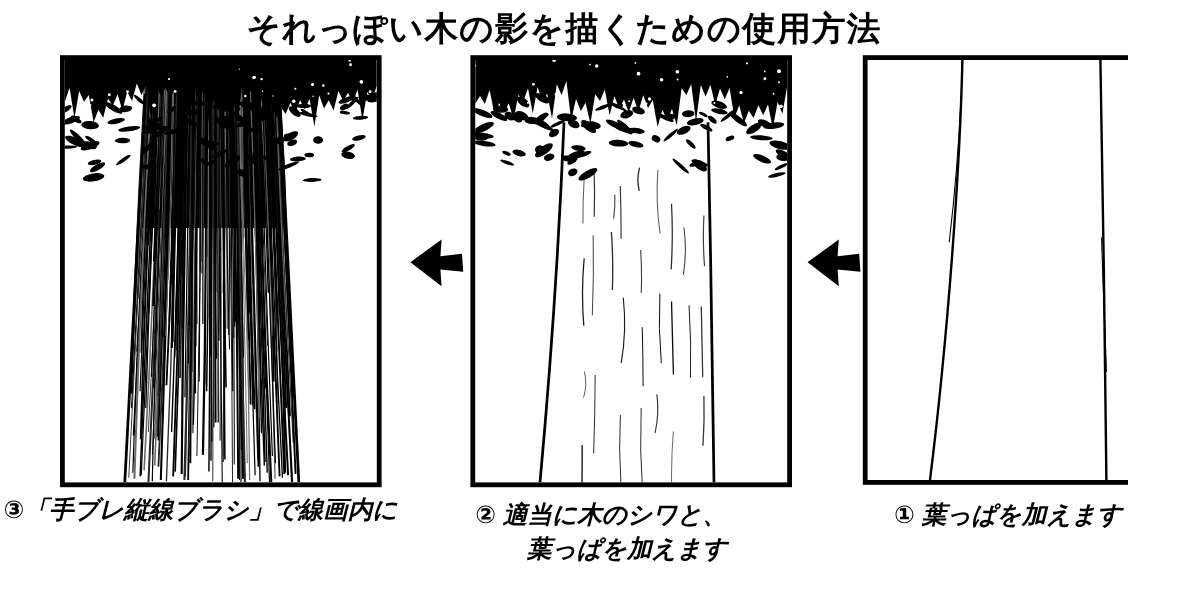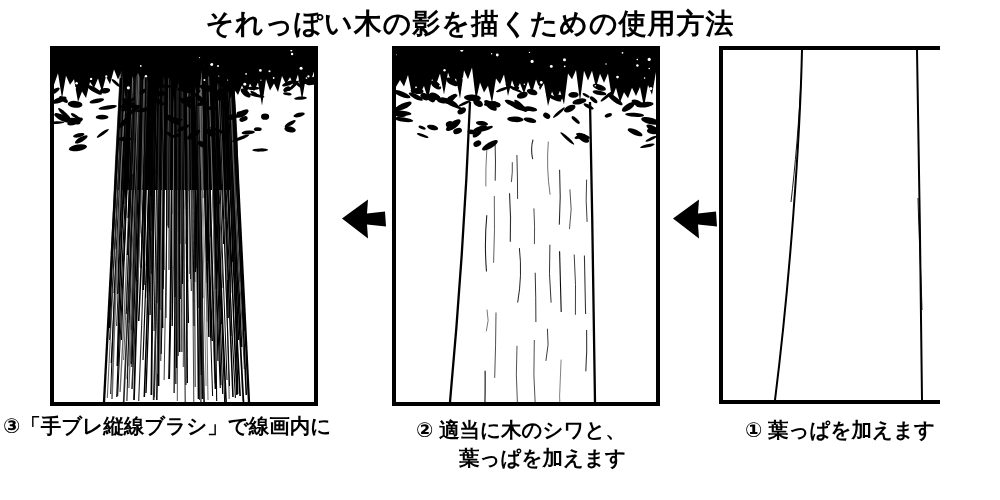--- a/index.html
+++ b/index.html
@@ -16,20 +16,21 @@
   }
   .panel {
     position:absolute; border:4px solid #000; background:#fff;
   }
   .panel svg { display:block; width:100%; height:100%; }
   .arrow { position:absolute; width:47px; height:47px; }
   .arrow svg { display:block; width:100%; height:100%; }
   .caption {
     position:absolute; font-size:20.5px; font-weight:700; line-height:28px;
     white-space:nowrap;
+    font-style:italic;
   }
 </style>
 </head>
 <body>
 
 <div class="stage">
 
   <div class="title">それっぽい木の影を描くための使用方法</div>
 
   <div class="panel" style="left:50px; top:46px; width:268px; height:360px;">
@@ -493,21 +494,21 @@
       <path d="M78,30 C76,72 72,118 68,152" stroke="#000" stroke-width="0.9" fill="none"></path>
       <path d="M194,0 C196,110 198,240 199,350" stroke="#000" stroke-width="2" fill="none"></path>
       <path d="M195,148 C196,188 198,224 199,260" stroke="#000" stroke-width="0.9" fill="none"></path>
     </svg>
   </div>
 
   <div class="caption" style="left:3px; top:412px;">
     <div>③「手ブレ縦線ブラシ」で線画内に</div>
   </div>
 
-  <div class="caption" style="left:416px; top:416px;">
+  <div class="caption" style="left:396px; top:416px;">
     <div>② 適当に木のシワと、</div>
     <div style="margin-left:13px;text-align:right;">葉っぱを加えます</div>
   </div>
 
   <div class="caption" style="left:745px; top:416px;">
     <div>① 葉っぱを加えます</div>
   </div>
 
 </div>
 

